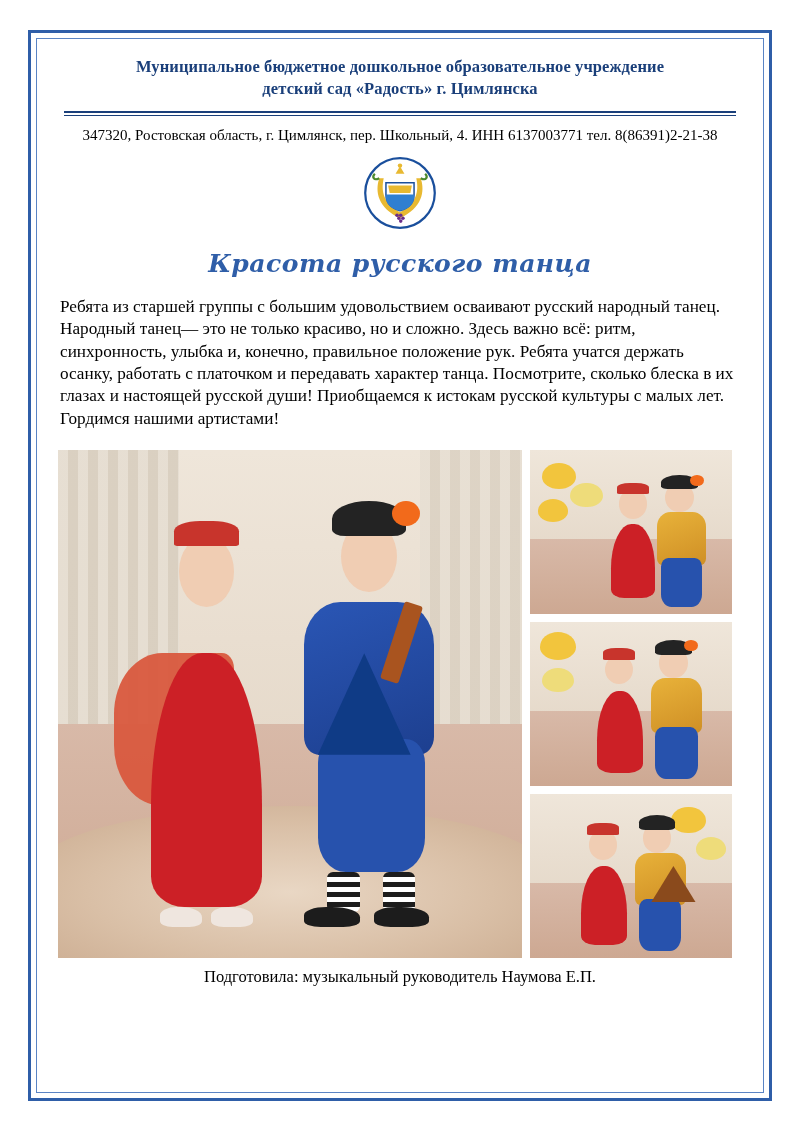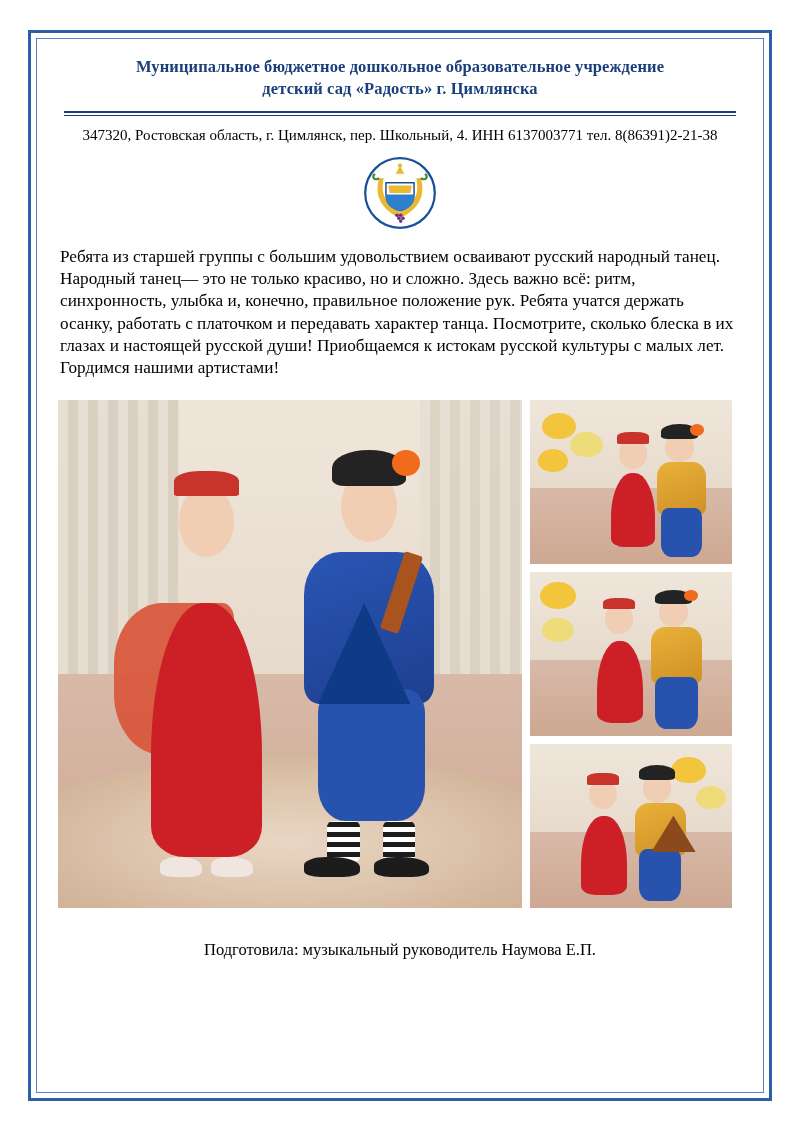--- a/index.html
+++ b/index.html
@@ -122,21 +122,21 @@
     gap: 8px;
     width: 202px;
   }
   .photo-side {
     width: 202px;
     height: 164px;
   }
   .caption {
     text-align: center;
     font-size: 16.5px;
-    margin-top: 32px;
+    margin-top: 9px;
   }
 
   
   .floor {
     position: absolute;
     left: 0; right: 0; bottom: 0;
     height: 46%;
     background: linear-gradient(#d8b9a8, #cda892);
   }
   .rug {
@@ -260,20 +260,21 @@
           <circle cx="48.5" cy="84" r="2.4"></circle>
             <circle cx="54" cy="84" r="2.4"></circle>
           <circle cx="51" cy="88" r="2.4"></circle>
         </g>
         <path d="M22 30 C14 34 12 28 16 24" stroke="#4c8a2f" stroke-width="3" fill="none"></path>
         <path d="M78 30 C86 34 88 28 84 24" stroke="#4c8a2f" stroke-width="3" fill="none"></path>
       </svg>
     </div>
 
     <div class="headline">
+      <span>Красота русского танца</span>
     </div>
 
     <div class="bodytext">Ребята из старшей группы с большим удовольствием осваивают русский народный танец. Народный танец— это не только красиво, но и сложно. Здесь важно всё: ритм, синхронность, улыбка и, конечно, правильное положение рук. Ребята учатся держать осанку, работать с платочком и передавать характер танца. Посмотрите, сколько блеска в их глазах и настоящей русской души! Приобщаемся к истокам русской культуры с малых лет. Гордимся нашими артистами!</div>
 
     <div class="gallery">
 
       <div class="photo photo-main">
         <div class="wall"></div>
         <div class="curtain" style="left:0; width:26%;"></div>
         <div class="curtain" style="right:0; width:22%; opacity:.8;"></div>

